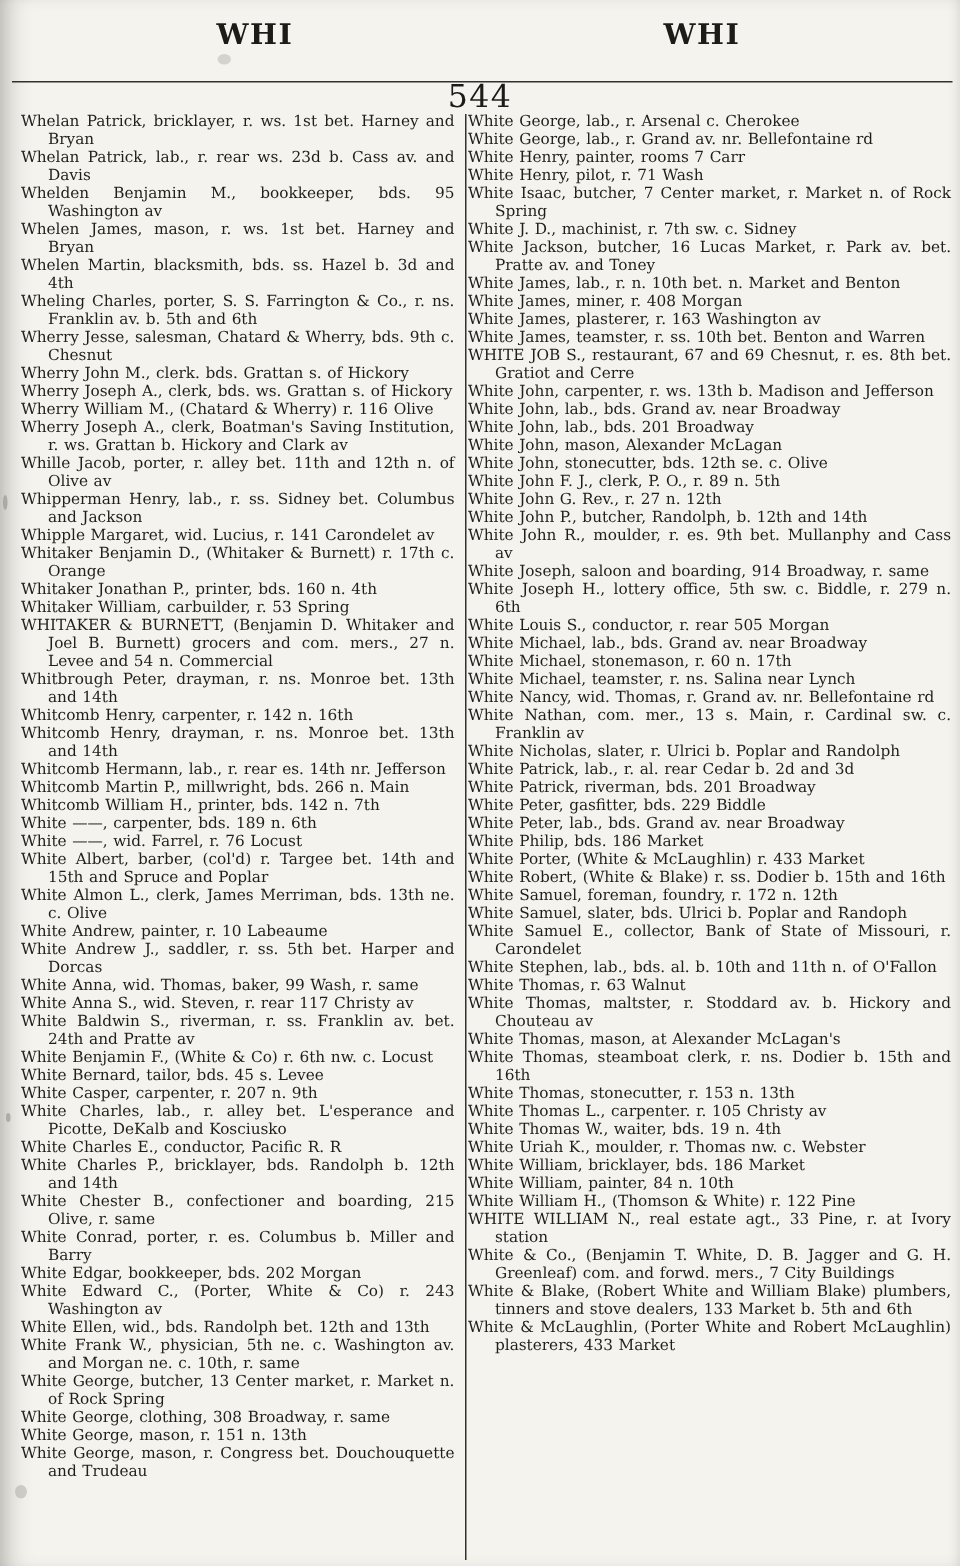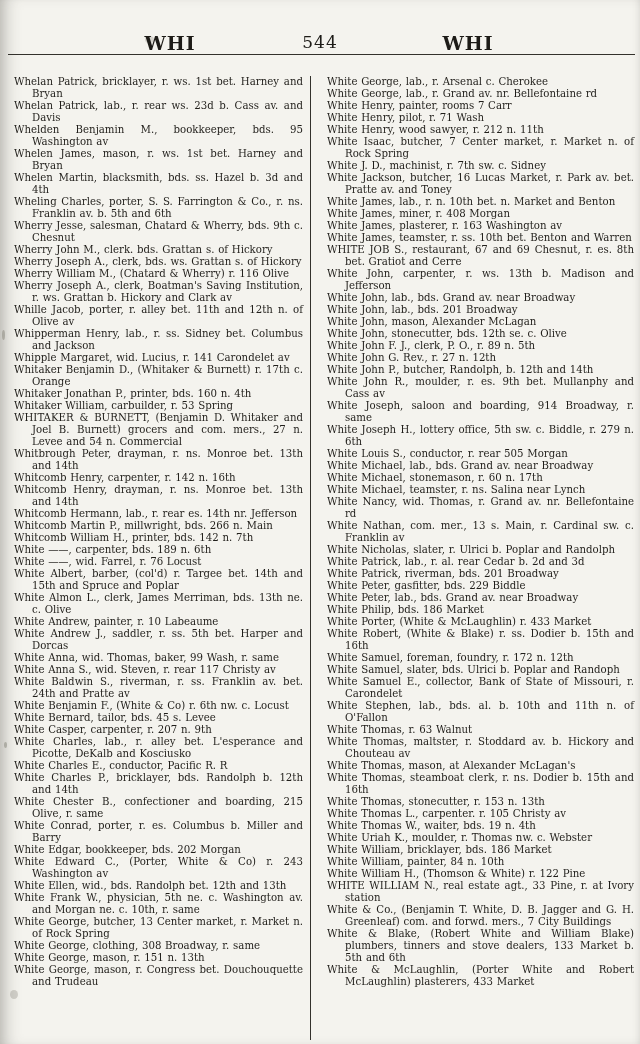--- a/index.html
+++ b/index.html
@@ -10,44 +10,44 @@
   }
   .page {
     position: relative;
     width: 640px; height: 1044px;
     background: #f4f3ee;
     color: #1d1b17;
     overflow: hidden;
     box-shadow: inset 14px 0 18px -12px rgba(70,68,62,.45), inset -6px 0 10px -8px rgba(70,68,62,.3);
   }
   .running-head {
-    position: absolute; top: 32px; left: 0; right: 0; height: 28px; padding-left: 20px;
+    position: absolute; top: 12px; left: 0; right: 0; height: 28px; padding-left: 20px;
   }
   .running-head .word {
     position: absolute; transform: translateX(-50%);
     font-weight: 700; font-size: 19px; letter-spacing: 1px;
   }
   .running-head .word.left  { left: 170px; }
   .running-head .word.right { left: 468px; }
   .running-head .pageno {
     position: absolute; left: 320px; transform: translateX(-50%);
-    font-size: 17px; font-weight: 400; letter-spacing: 1px;
+    font-size: 21px; font-weight: 400; letter-spacing: 1px; margin-top: 40px;
   }
   .head-rule {
     position: absolute; top: 54px; left: 8px; right: 5px;
     border-top: 1.6px solid #33312c;
   }
   .columns {
     position: absolute; top: 60px; left: 14px; right: 6px; bottom: 4px;
     display: flex;
     margin-top: 16px;
   }
   .col { box-sizing: border-box; }
   .col.left  { width: 296px; padding-right: 7px; }
-  .col.right { flex: 1; border-left: 1.4px solid #33312c; padding-left: 16px; }
+  .col.right { flex: 1; border-left: 1.4px solid #33312c; padding-left: 1px; }
   .entry {
     font-size: 10.2px;
     line-height: 12px;
     text-align: justify;
     padding-left: 18px;
     text-indent: -18px;
     word-spacing: 0.5px;
     color: #201e1a;
   }
   .speck { position: absolute; background: #8d8a80; border-radius: 50%; opacity: .55; }
@@ -123,21 +123,20 @@
         <div class="entry">White George, butcher, 13 Center market, r. Market n. of Rock Spring</div>
         <div class="entry">White George, clothing, 308 Broadway, r. same</div>
         <div class="entry">White George, mason, r. 151 n. 13th</div>
         <div class="entry">White George, mason, r. Congress bet. Douchouquette and Trudeau</div>
       </div>
     <div class="col right">
         <div class="entry">White George, lab., r. Arsenal c. Cherokee</div>
         <div class="entry">White George, lab., r. Grand av. nr. Bellefontaine rd</div>
         <div class="entry">White Henry, painter, rooms 7 Carr</div>
         <div class="entry">White Henry, pilot, r. 71 Wash</div>
-        <div class="entry">White Henry, wood sawyer, r. 212 n. 11th</div>
         <div class="entry">White Isaac, butcher, 7 Center market, r. Market n. of Rock Spring</div>
         <div class="entry">White J. D., machinist, r. 7th sw. c. Sidney</div>
         <div class="entry">White Jackson, butcher, 16 Lucas Market, r. Park av. bet. Pratte av. and Toney</div>
         <div class="entry">White James, lab., r. n. 10th bet. n. Market and Benton</div>
         <div class="entry">White James, miner, r. 408 Morgan</div>
         <div class="entry">White James, plasterer, r. 163 Washington av</div>
         <div class="entry">White James, teamster, r. ss. 10th bet. Benton and Warren</div>
         <div class="entry">WHITE JOB S., restaurant, 67 and 69 Chesnut, r. es. 8th bet. Gratiot and Cerre</div>
         <div class="entry">White John, carpenter, r. ws. 13th b. Madison and Jefferson</div>
         <div class="entry">White John, lab., bds. Grand av. near Broadway</div>

